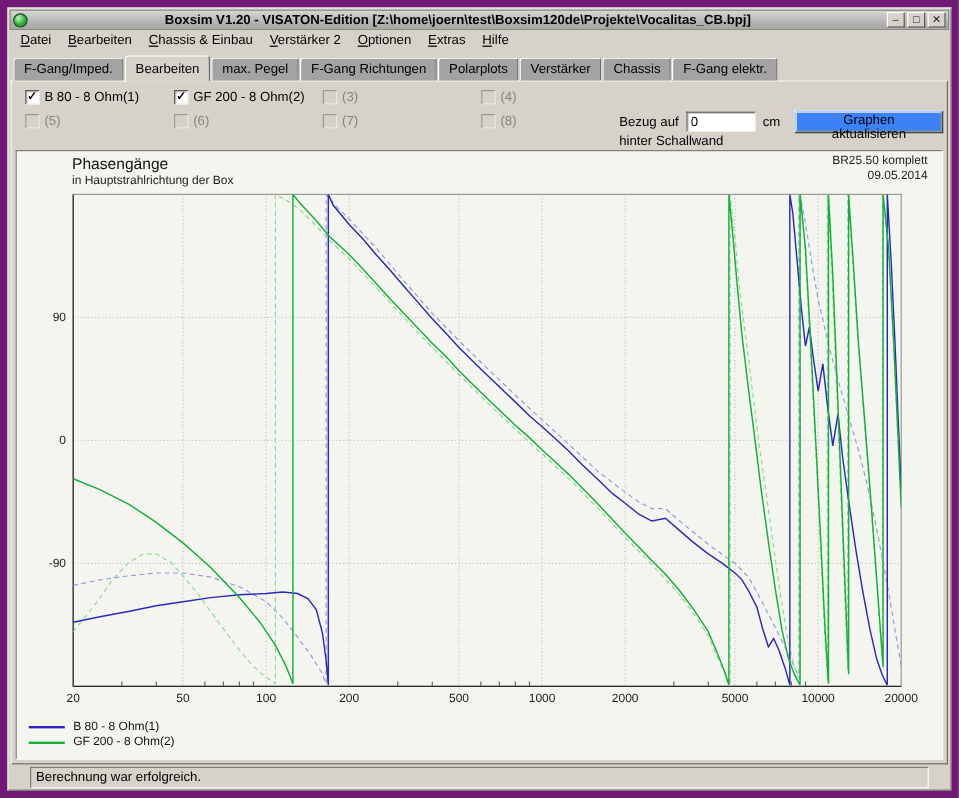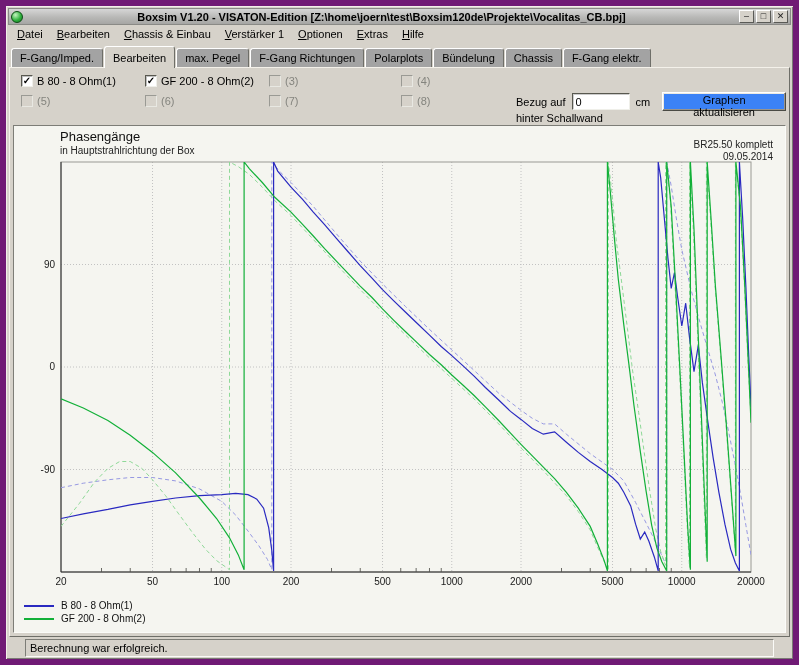--- a/index.html
+++ b/index.html
@@ -53,21 +53,21 @@
   .unit{margin-left:6px}
   .update-btn{height:19px;margin-left:12px;font-family:"Liberation Sans",sans-serif;font-size:11px;padding:1px 9px;
     background:#3b82f6;color:#000;border:1px solid;border-color:#ffffff #4a4a44 #4a4a44 #ffffff;
     box-shadow:inset -1px -1px 0 #98948c,inset 1px 1px 0 #eceae4;cursor:default}
   .bezug-suffix{position:absolute;left:503px;top:41px}
 
   .chart-panel{flex:1 1 auto;margin-top:2px;position:relative;background:#f5f5f0;
     border:1px solid;border-color:#7d7d77 #fbfbf8 #fbfbf8 #7d7d77}
   .chart-title{position:absolute;left:46px;top:3px;font-size:13px;color:#111}
   .chart-subtitle{position:absolute;left:46px;top:19px;font-size:10px;color:#222}
-  .chart-info{position:absolute;right:12px;top:13px;text-align:right;font-size:10px;color:#222;line-height:12px}
+  .chart-info{position:absolute;right:12px;top:3px;text-align:right;font-size:10px;color:#222;line-height:12px}
   #plot-svg{position:absolute;left:2px;top:30px}
   .grid{stroke:#c2c2c2;stroke-width:1;stroke-dasharray:1 2}
   .frame{fill:none;stroke:#9a9a94;stroke-width:1}
   .axis{stroke:#2a2a2a;stroke-width:1}
   .tickmark{stroke:#6a6a64;stroke-width:1}
   .xtick,.ytick{fill:#1a1a1a;font-family:"Liberation Sans",sans-serif;font-size:10px}
   .xtick{text-anchor:middle}
   .ytick{text-anchor:end}
 
   .legend{position:absolute;left:10px;bottom:7px}
@@ -88,33 +88,33 @@
     <span class="titlebar-title">Boxsim V1.20 - VISATON-Edition [Z:\home\joern\test\Boxsim120de\Projekte\Vocalitas_CB.bpj]</span>
     <span class="winbtn">–</span>
     <span class="winbtn">□</span>
     <span class="winbtn">✕</span>
   </div>
 
   <div class="menubar">
       <div class="menu-item">Datei</div>
       <div class="menu-item">Bearbeiten</div>
       <div class="menu-item">Chassis &amp; Einbau</div>
-      <div class="menu-item">Verstärker 1</div>
+      <div class="menu-item">Verstärker 2</div>
       <div class="menu-item">Optionen</div>
       <div class="menu-item">Extras</div>
       <div class="menu-item">Hilfe</div>
     </div>
 
   <div class="tabstrip">
       <div class="tab">F-Gang/Imped.</div>
       <div class="tab active">Bearbeiten</div>
       <div class="tab">max. Pegel</div>
       <div class="tab">F-Gang Richtungen</div>
       <div class="tab">Polarplots</div>
-      <div class="tab">Bündelung</div>
+      <div class="tab">Verstärker</div>
       <div class="tab">Chassis</div>
       <div class="tab">F-Gang elektr.</div>
     </div>
 
   <div class="content">
 
     <div class="controls-row">
       <div class="driver-grid">
           <div class="cb-item">
             <span class="checkbox">✓</span>

